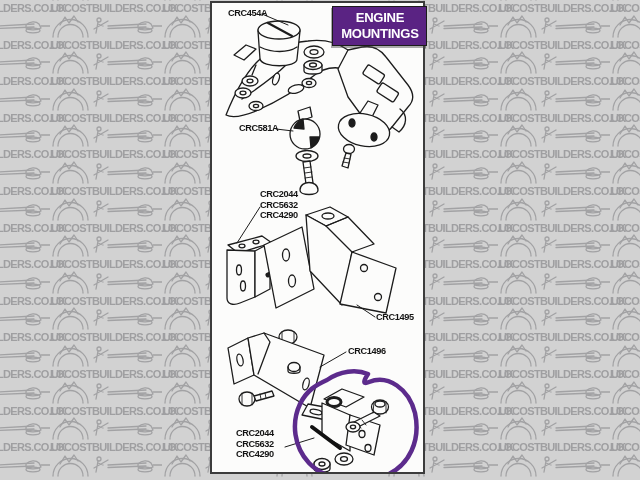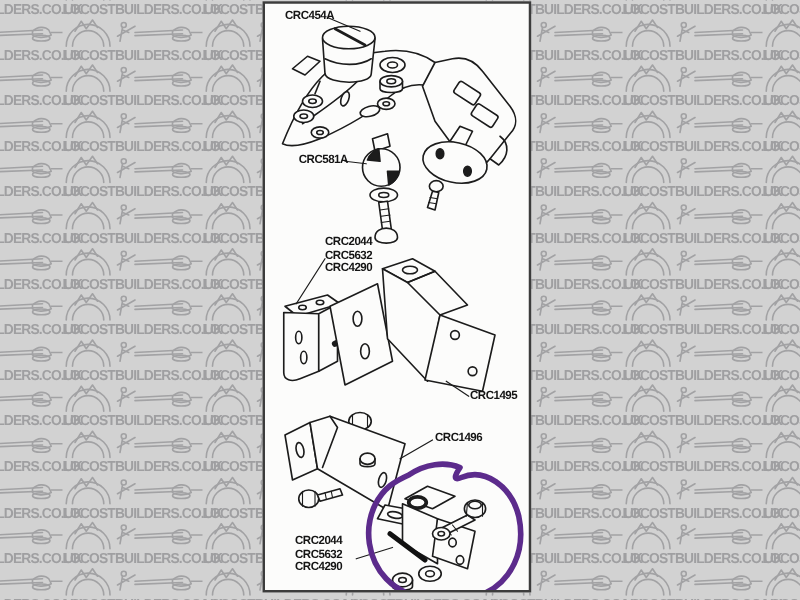--- a/index.html
+++ b/index.html
@@ -1746,20 +1746,24 @@
         <path d="M73,444 L102,435"></path>
       </g>
     </g>
 
     <path d="M115,377 C128,368 144,366 156,371 C152,377 150,382 157,379
              C176,371 197,386 203,410 C209,438 197,462 175,472
              C150,483 114,478 97,460 C82,444 79,420 88,401
              C95,387 104,382 115,377 Z" fill="none" stroke="#5c2b8c" stroke-width="4.5" stroke-linejoin="round"></path>
   </svg>
 
+  <div id="badge">
+    <div>ENGINE</div>
+    <div>MOUNTINGS</div>
+  </div>
 
   <div class="part-label" style="left:16px;top:5px">CRC454A</div>
 
   <div class="part-label" style="left:27px;top:120px">CRC581A</div>
 
   <div class="part-label" style="left:48px;top:186px">
     <div>CRC2044</div>
     <div>CRC5632</div>
     <div>CRC4290</div>
   </div>

